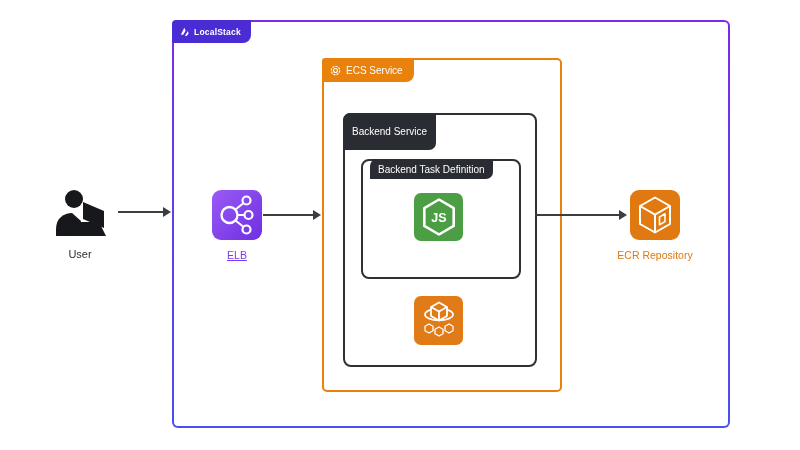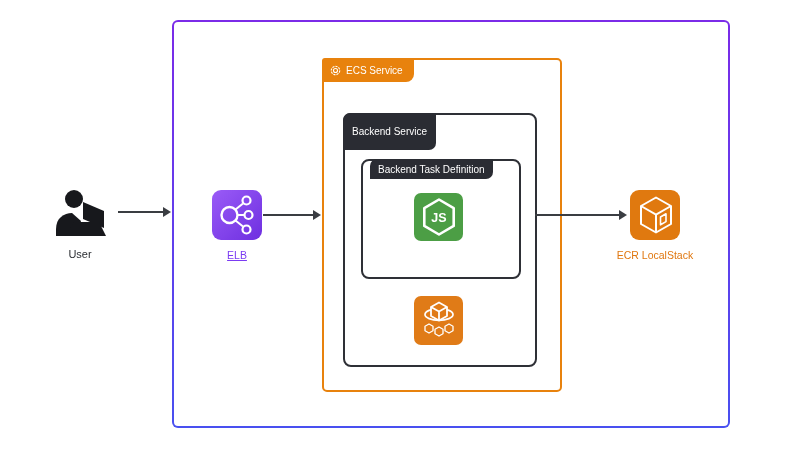--- a/index.html
+++ b/index.html
@@ -52,21 +52,21 @@
   .task-box{
     position:absolute;left:361px;top:159px;width:156px;height:116px;
     border:2px solid #2E3036;border-radius:8px;background:#fff;z-index:3;
   }
   .task-label{
     position:absolute;left:370px;top:159px;height:20px;
     background:#2A2C33;color:#fff;display:flex;align-items:center;
     padding:0 8px;font-size:10px;border-radius:7px 0 7px 0;z-index:4;
   }
 
-  .icon-tile{position:absolute;display:flex;align-items:center;justify-content:flex-end;z-index:4;}
+  .icon-tile{position:absolute;display:flex;align-items:center;justify-content:center;z-index:4;}
   .node-icon{left:414px;top:193px;width:49px;height:48px;background:#4C9E45;border-radius:7px;}
   .ecs-service-icon{left:414px;top:296px;width:49px;height:49px;background:#E07B17;border-radius:7px;}
   .elb-icon{left:212px;top:190px;width:50px;height:50px;border-radius:9px;
     background:linear-gradient(135deg,#9A5BF7 0%,#6E2FE0 100%);}
   .ecr-icon{left:630px;top:190px;width:50px;height:50px;background:#E0790F;border-radius:9px;}
   .user-icon{left:54px;top:189px;width:52px;height:48px;}
 
   .caption{position:absolute;text-align:center;z-index:4;}
   .user-caption{left:38px;top:248px;width:84px;font-size:11px;color:#2B2E33;}
   .elb-caption{left:197px;top:249px;width:80px;font-size:10.5px;color:#7B3BF2;text-decoration:underline;}
@@ -85,20 +85,29 @@
 </style>
 </head>
 <body>
 
 <div class="canvas">
 
   <div class="outer-frame">
     <div class="outer-frame-inner"></div>
   </div>
 
+  <div class="localstack-badge">
+    <span style="display:flex;">
+      <svg width="11" height="11" viewBox="0 0 12 12">
+        <path d="M2 9.5 L5.8 2 L7.2 5.2 L4.6 9.5 Z" fill="#fff"></path>
+        <path d="M6.4 10.5 L9.8 5.4 L10.4 8.4 L8.3 10.8 Z" fill="#fff"></path>
+      </svg>
+    </span>
+    <span>LocalStack</span>
+  </div>
 
   <div class="ecs-box"></div>
   <div class="ecs-label">
     <span style="display:flex;">
       <svg width="11" height="11" viewBox="0 0 12 12">
         <circle cx="6" cy="6" r="4.6" fill="none" stroke="#fff" stroke-width="1.2" stroke-dasharray="2.4 1.1"></circle>
         <circle cx="6" cy="6" r="2.2" fill="none" stroke="#fff" stroke-width="1.2"></circle>
       </svg>
     </span>
     <span>ECS Service</span>
@@ -147,21 +156,21 @@
   </div>
   <div class="caption elb-caption">ELB</div>
 
   <div class="icon-tile ecr-icon">
     <svg width="48" height="48" viewBox="0 0 48 48" fill="none" stroke="#fff">
       <path d="M24 6.5 L39 15 V33 L24 41.5 L9 33 V15 Z" stroke-width="2" stroke-linejoin="round"></path>
       <path d="M9 15 L24 23.5 L39 15 M24 23.5 V41.5" stroke-width="2"></path>
       <path d="M28.5 26 L34 22.8 V30.6 L28.5 33.8 Z" stroke-width="1.6" stroke-linejoin="round"></path>
     </svg>
   </div>
-  <div class="caption ecr-caption">ECR LocalStack</div>
+  <div class="caption ecr-caption">ECR Repository</div>
 
   <div class="icon-tile user-icon">
     <svg width="52" height="48" viewBox="0 0 52 48" fill="#17181C">
       <circle cx="20" cy="10" r="9"></circle>
       <path d="M2 47 L2 40 C2 29 10 24 18 24 L27 32 L23 47 Z"></path>
       <path d="M29 13 L50 22 V39 L29 30 Z"></path>
       <path d="M11 47 L52 47 L45 33 L20 33 Z"></path>
     </svg>
   </div>
   <div class="caption user-caption">User</div>

